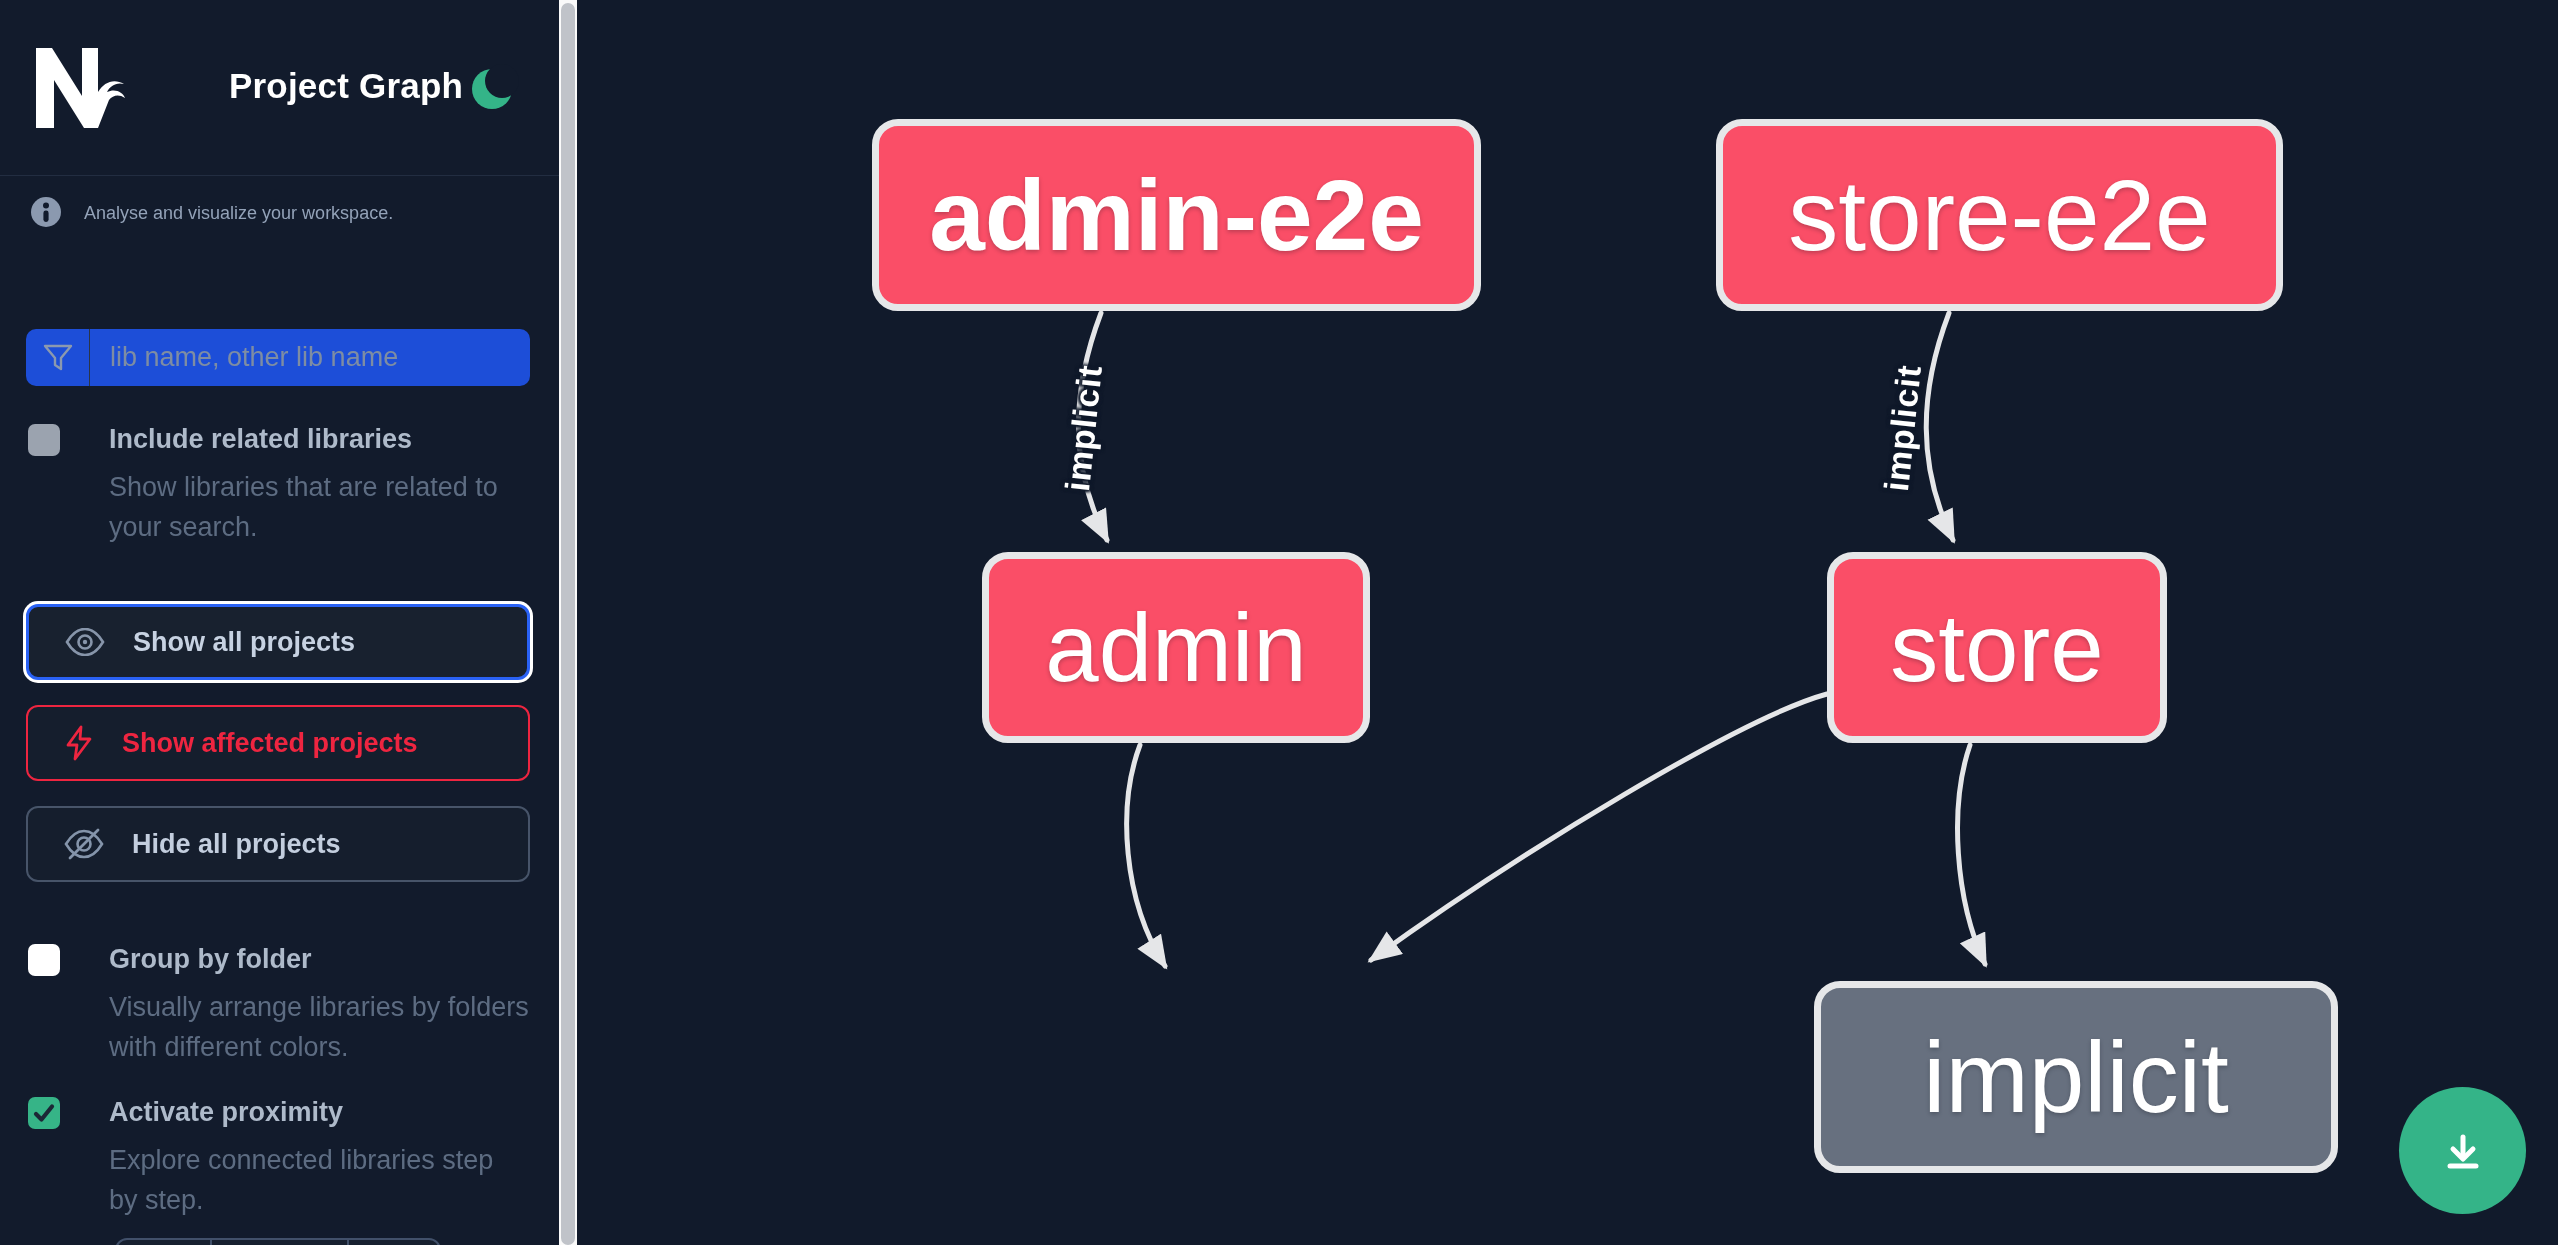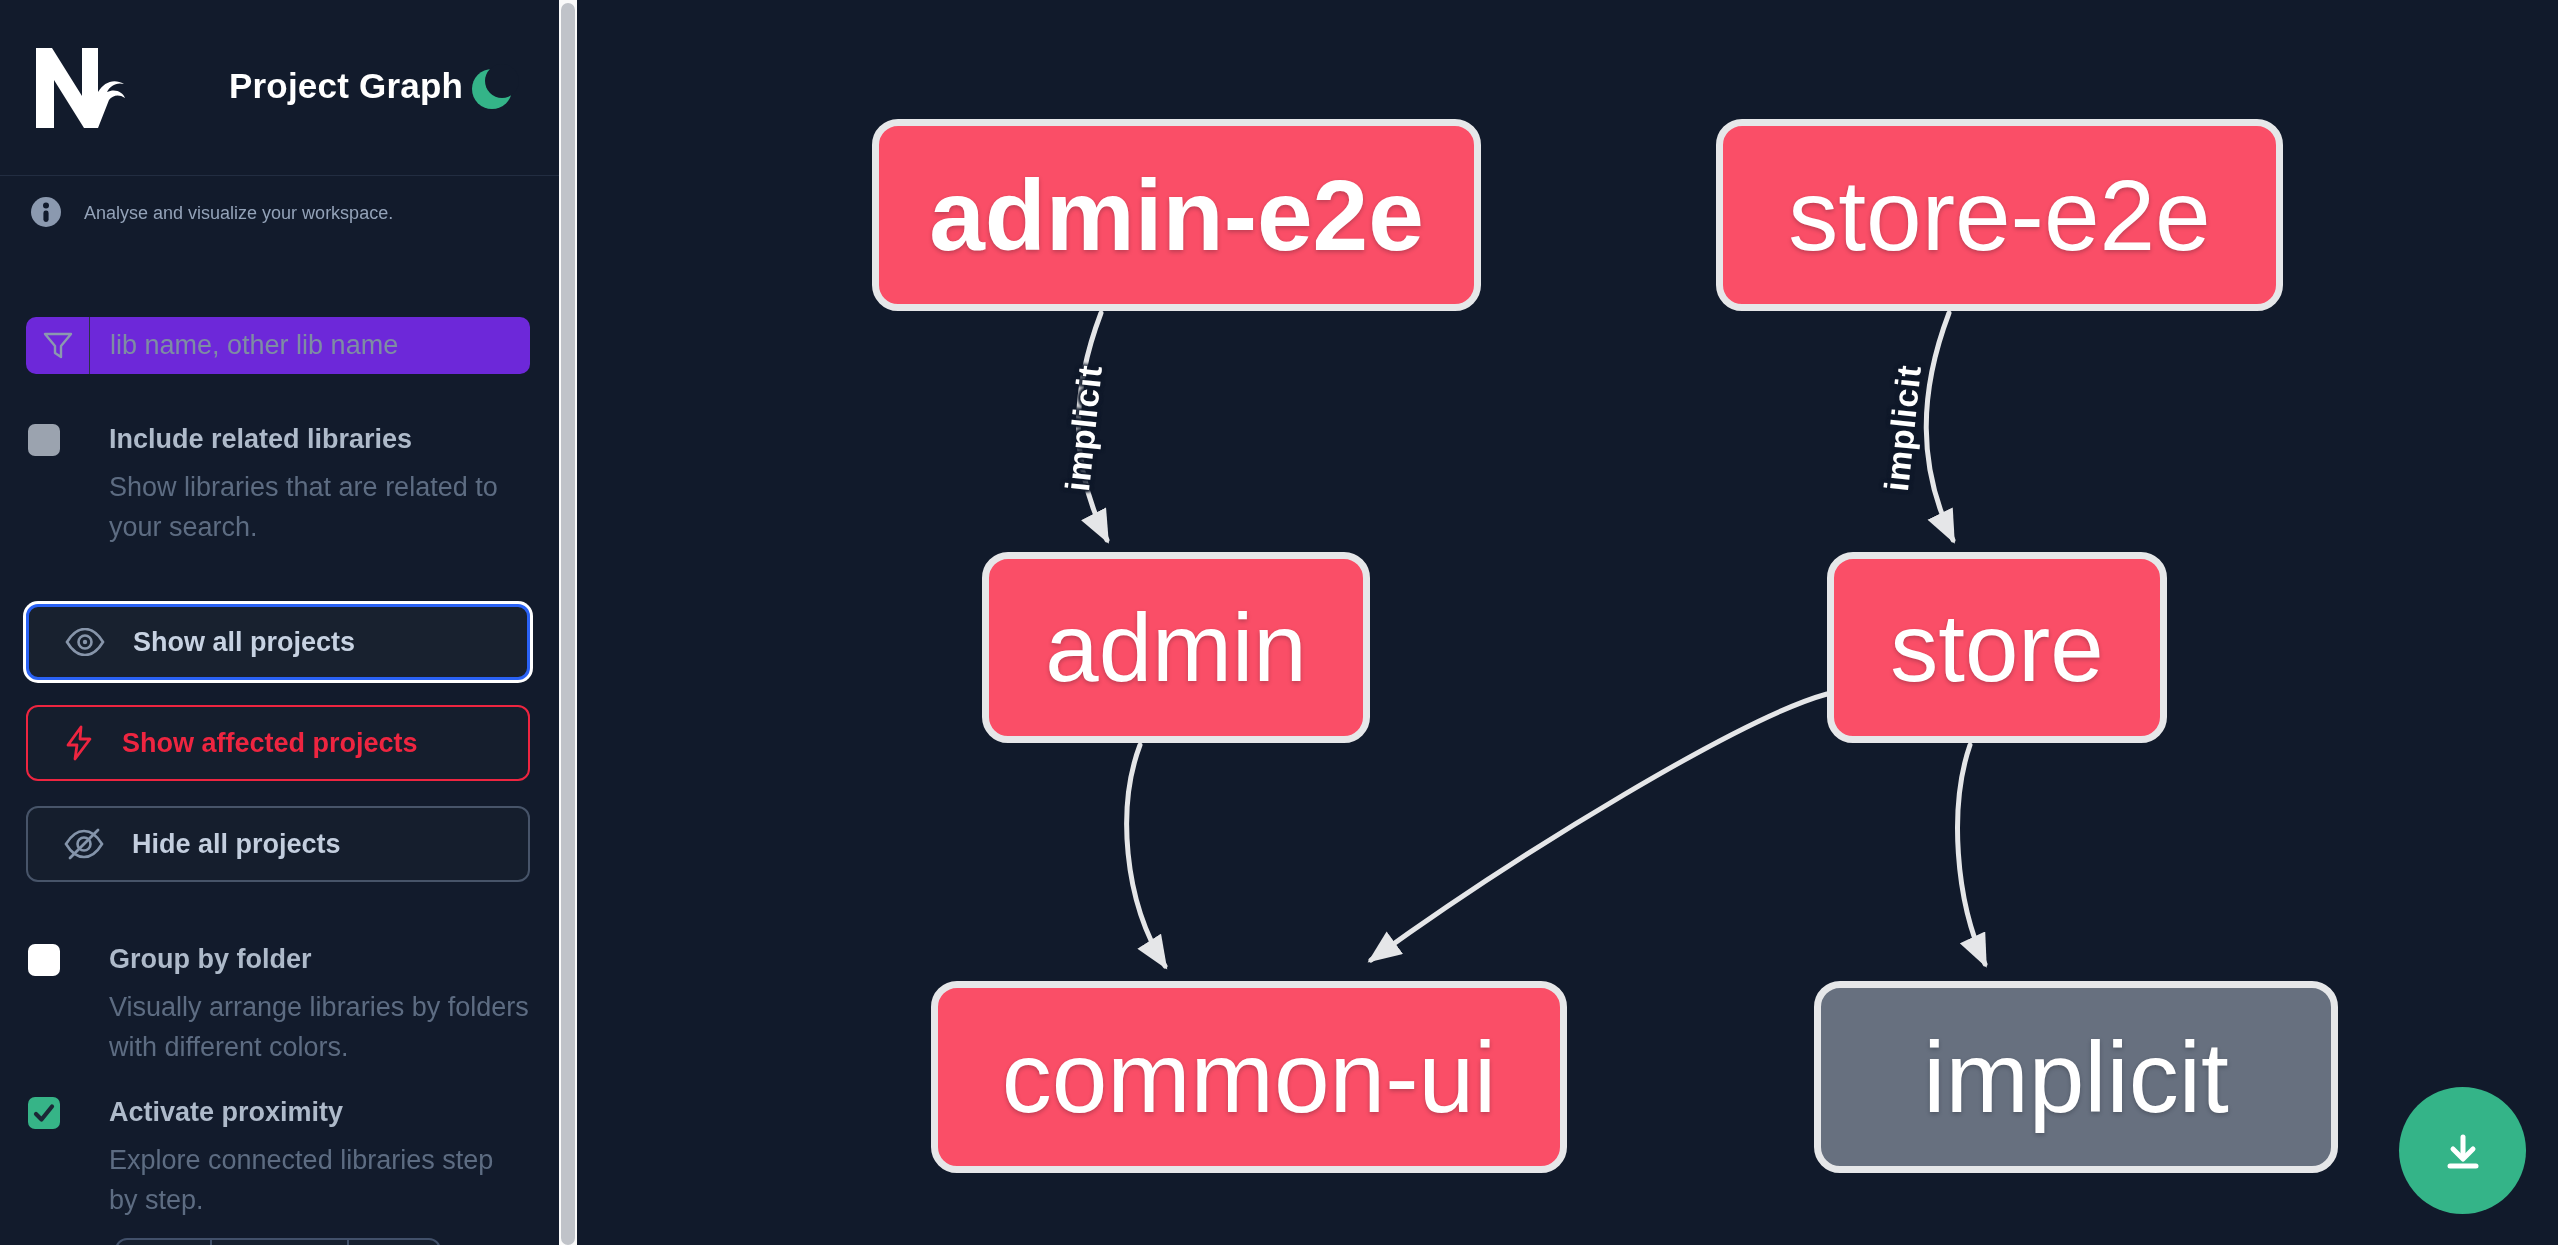--- a/index.html
+++ b/index.html
@@ -14,22 +14,22 @@
                border-bottom:1px solid #222d41; }
   .nx-logo { position:absolute; left:30px; top:42px; width:100px; height:92px; }
   .app-title { position:absolute; left:183px; top:66px; font-size:35px; font-weight:700;
                color:#ffffff; letter-spacing:.2px;margin-left:46px; }
   .theme-toggle { position:absolute; left:468px; top:62px; width:52px; height:52px;
                   background:none; border:none; cursor:pointer; }
 
   .info-row { position:absolute; left:30px; top:196px; width:500px; display:flex; gap:22px; align-items:flex-start; }
   .info-text { color:#93a2b8; font-size:18px; line-height:32px; padding-top:1px; }
 
-  .search-box { position:absolute; left:26px; top:317px; width:504px; height:57px;
-                background:#6d28d9; border-radius:10px; display:flex; align-items:stretch; overflow:hidden; }
+  .search-box { position:absolute; left:26px; top:329px; width:504px; height:57px;
+                background:#1d4ed8; border-radius:10px; display:flex; align-items:stretch; overflow:hidden; }
   .search-iconbox { width:64px; display:flex; align-items:center; justify-content:center;
                     border-right:1px solid #2b3547; }
   .search-input { flex:1; background:transparent; border:none; outline:none; color:#cfd9e6;
                   font-size:27px; padding:0 20px; font-family:"Liberation Sans", sans-serif; }
   .search-input::placeholder { color:#7e8da3; opacity:1; }
 
   .toggle-block { position:absolute; left:28px; width:505px; }
   .checkbox { position:absolute; left:0; top:2px; width:32px; height:32px; border-radius:7px; }
   .cb-gray  { background:#9ba3af; }
   .cb-white { background:#ffffff; }
@@ -202,21 +202,20 @@
         <path d="M 563 745 C 540 806 546 900 588 966" marker-end="url(#arrow)"></path>
         <path d="M 1250 694 C 1166 717 946 850 794 960" marker-end="url(#arrow)"></path>
         <path d="M 1393 745 C 1372 806 1378 900 1408 964" marker-end="url(#arrow)"></path>
       </g>
     </svg>
 
     <div class="node node-affected n-admin-e2e">admin-e2e</div>
     <div class="node node-affected n-store-e2e">store-e2e</div>
     <div class="node node-affected n-admin">admin</div>
     <div class="node node-affected n-store">store</div>
-    <div class="node node-affected n-common-ui">common-ui</div>
     <div class="node node-normal n-products">implicit</div>
 
     <div class="edge-label el-1">implicit</div>
     <div class="edge-label el-2">implicit</div>
 
     <button class="fab">
       <svg width="56" height="56" viewBox="0 0 56 56">
         <line x1="28" y1="14" x2="28" y2="34" stroke="#ffffff" stroke-width="5" stroke-linecap="round"></line>
         <path d="M18 26 L28 36 L38 26" fill="none" stroke="#ffffff" stroke-width="5" stroke-linecap="round" stroke-linejoin="round"></path>
         <line x1="15" y1="43" x2="41" y2="43" stroke="#ffffff" stroke-width="5" stroke-linecap="round"></line>

